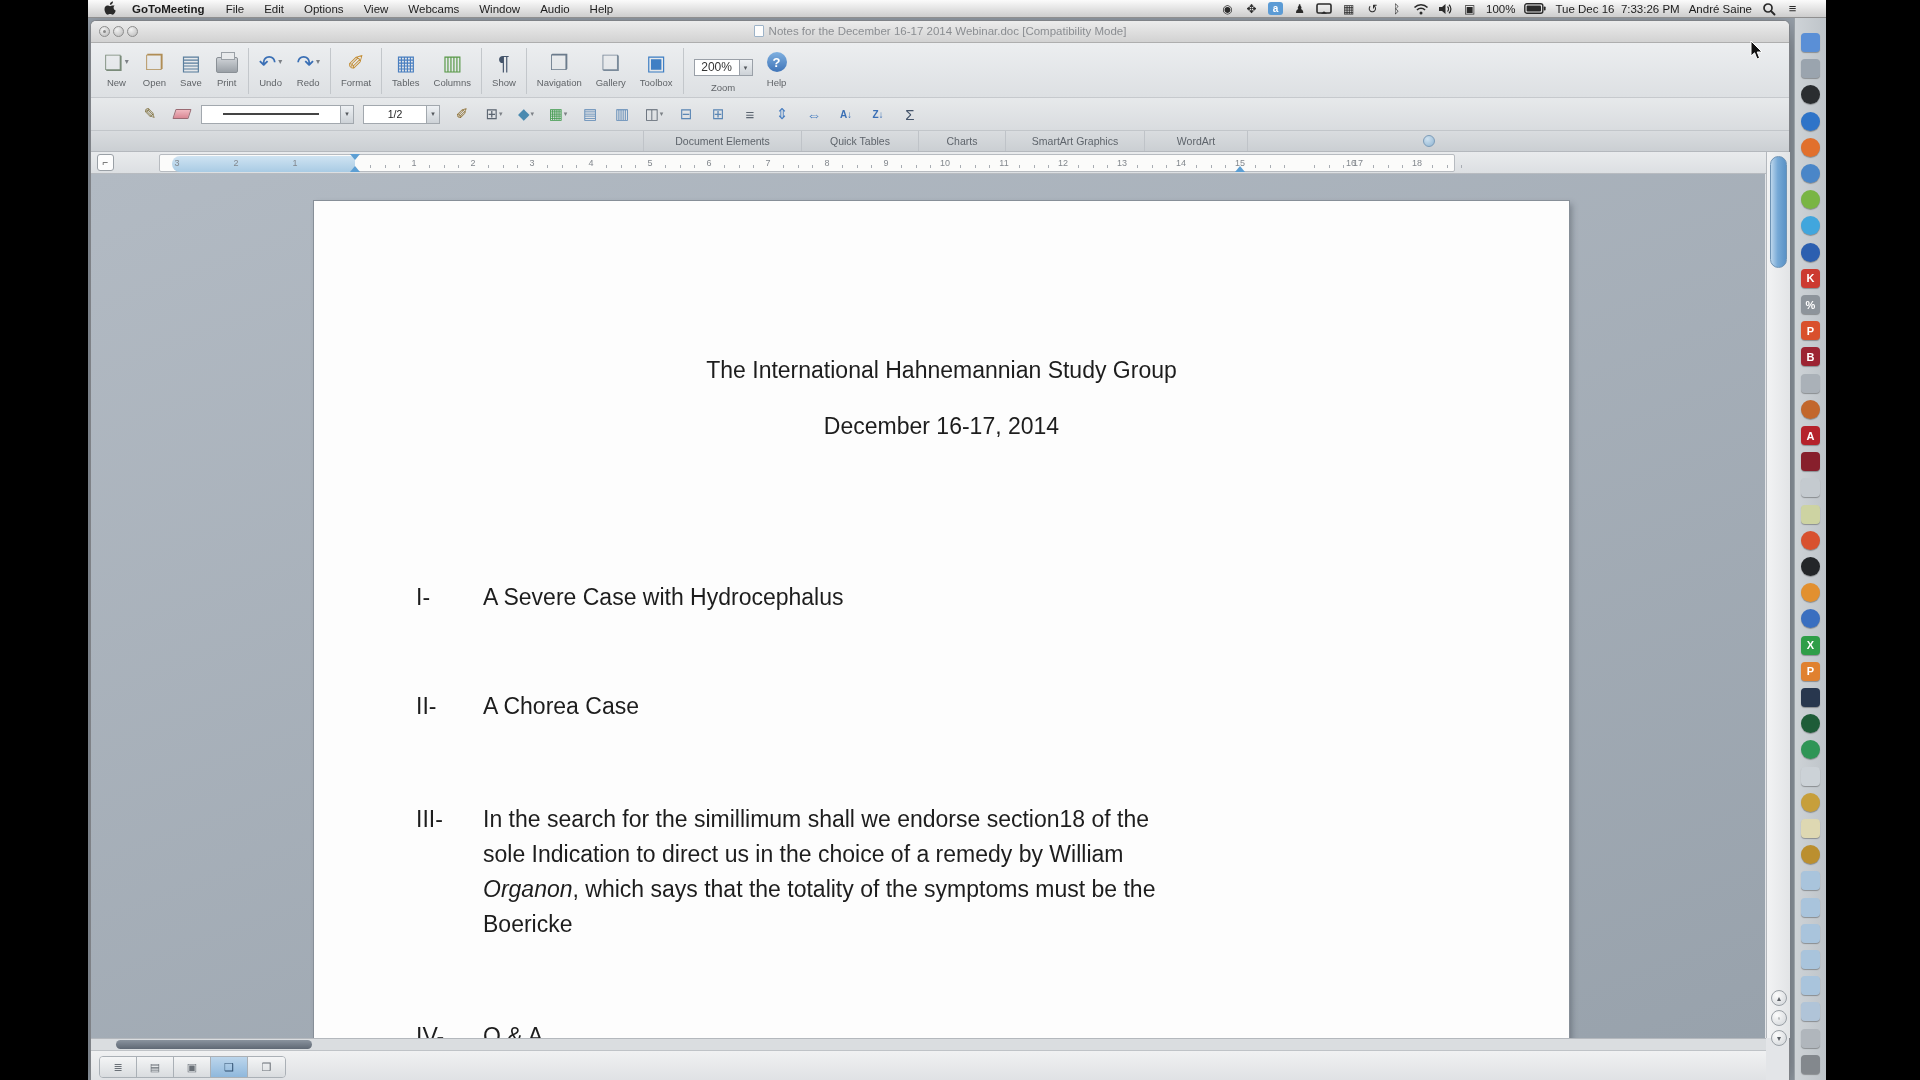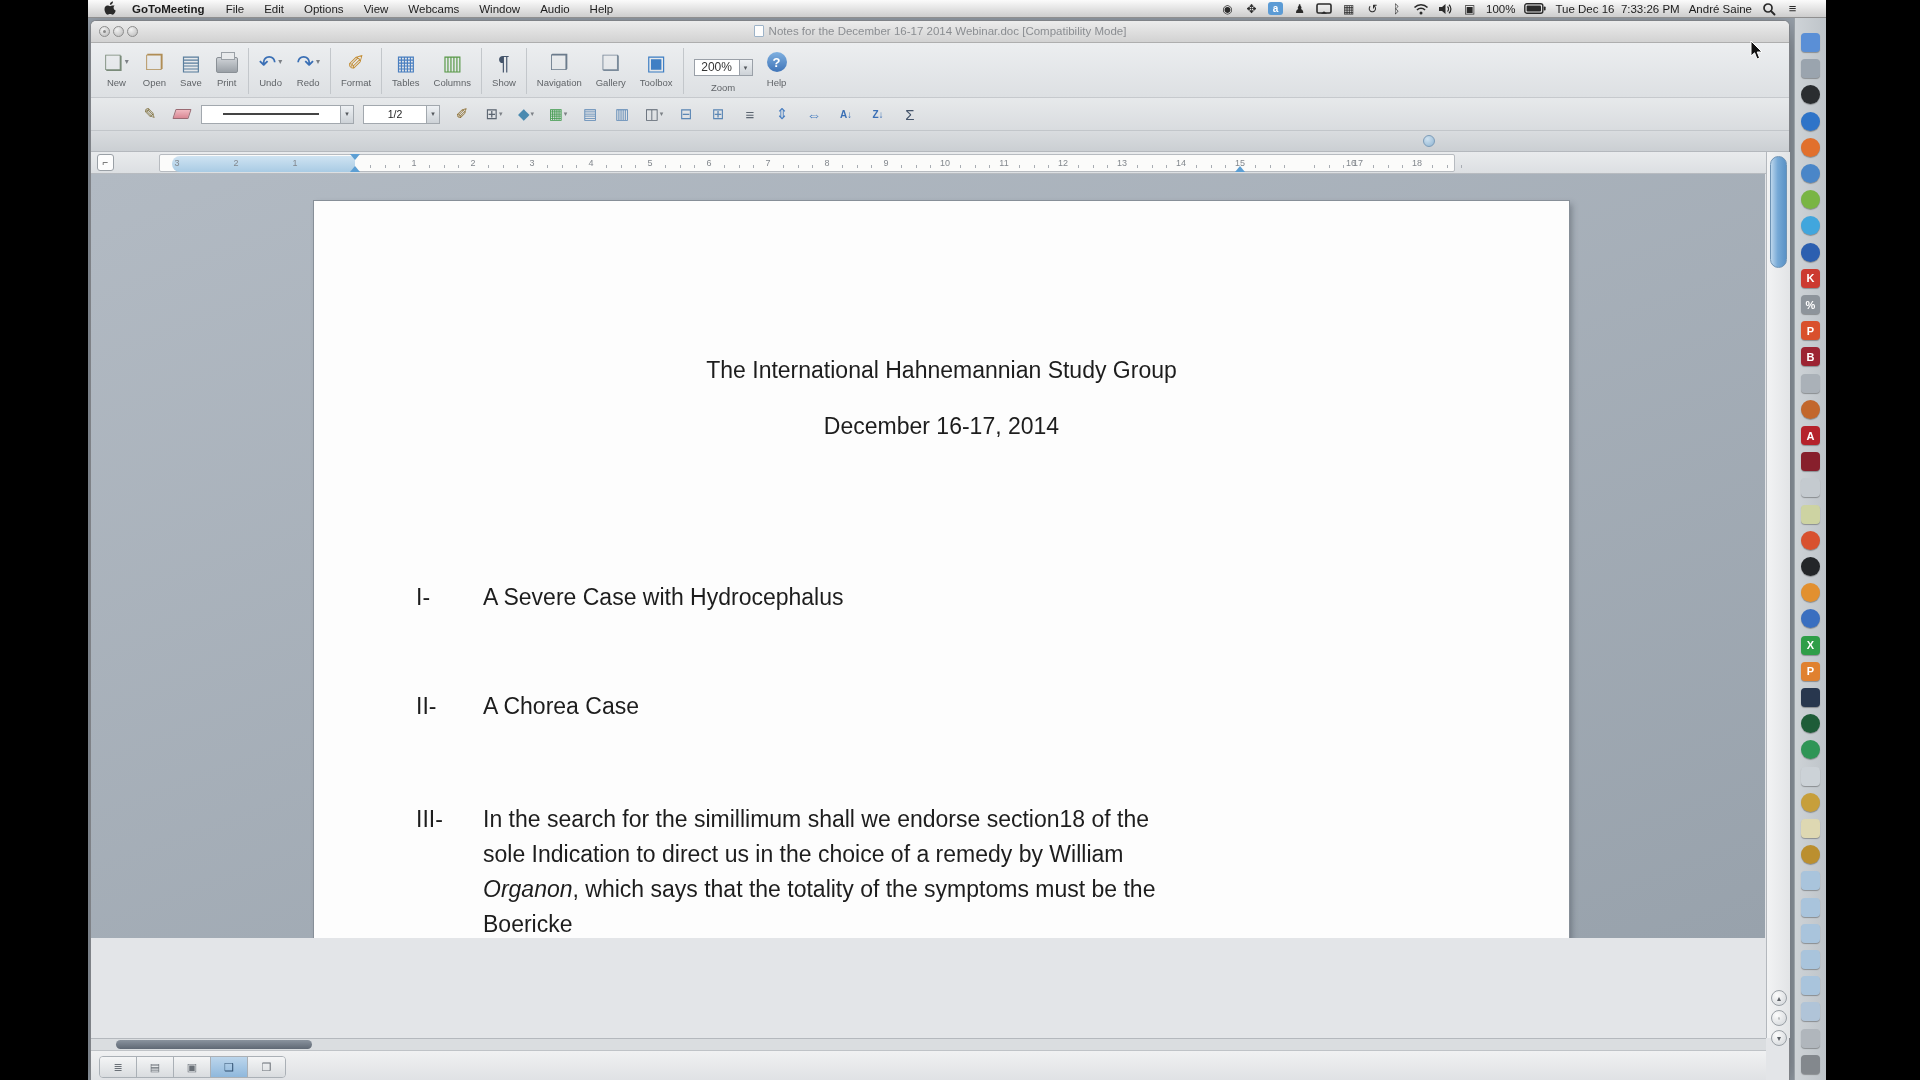--- a/index.html
+++ b/index.html
@@ -109,21 +109,21 @@
             border-left:5px solid transparent; border-right:5px solid transparent;
             border-top:6px solid #5c9fd4; }
   .ind-hang { position:absolute; left:190px; bottom:-1px; width:0; height:0;
             border-left:5px solid transparent; border-right:5px solid transparent;
             border-bottom:6px solid #5c9fd4; }
   .ind-right { position:absolute; left:1075px; bottom:-1px; width:0; height:0;
             border-left:5px solid transparent; border-right:5px solid transparent;
             border-bottom:6px solid #5c9fd4; }
 
   
-  .docarea { position:absolute; left:0; top:153px; width:1674px; height:764px;
+  .docarea { position:absolute; left:0; top:153px; width:1674px; height:864px;
              background:linear-gradient(160deg,#b2bac3,#98a2ac); overflow:hidden; }
   .page { position:absolute; left:223px; top:27px; width:1255px; height:900px;
           background:#fdfdfd; box-shadow:0 0 0 1px #878f98, 3px 3px 6px rgba(40,45,55,.35); }
   .pagec { position:relative; width:100%; height:100%; font-size:23px; color:#1d1d1d; }
   .d-title { position:absolute; left:0; width:100%; text-align:center; white-space:nowrap; }
   .d-item { position:absolute; white-space:nowrap; }
   .d-num { position:absolute; left:102px; }
   .d-text { position:absolute; left:169px; }
   .d-line { height:35px; white-space:nowrap; }
 
@@ -392,20 +392,27 @@
         </span>
         <span class="f-ic small">
           <span style="color: rgb(58, 111, 181);">Z↓</span>
         </span>
         <span class="f-ic">
           <span style="color: rgb(68, 84, 106);">Σ</span>
         </span>
       </div>
 
     <div class="tabstrip">
+      <div class="tabs" id="gallery-tabs">
+          <div class="gtab" style="width: 158px;">Document Elements</div>
+          <div class="gtab" style="width: 117px;">Quick Tables</div>
+          <div class="gtab" style="width: 87px;">Charts</div>
+          <div class="gtab" style="width: 139px;">SmartArt Graphics</div>
+          <div class="gtab" style="width: 104px;">WordArt</div>
+        </div>
       <span class="gallery-toggle"></span>
     </div>
 
     <div class="rulerrow">
       <span class="tabsel">⌐</span>
       <div class="ruler" id="ruler">
         <div class="r-blue"></div>
         <span class="ind-first"></span>
         <span class="ind-hang"></span>
         <span class="ind-right"></span>

